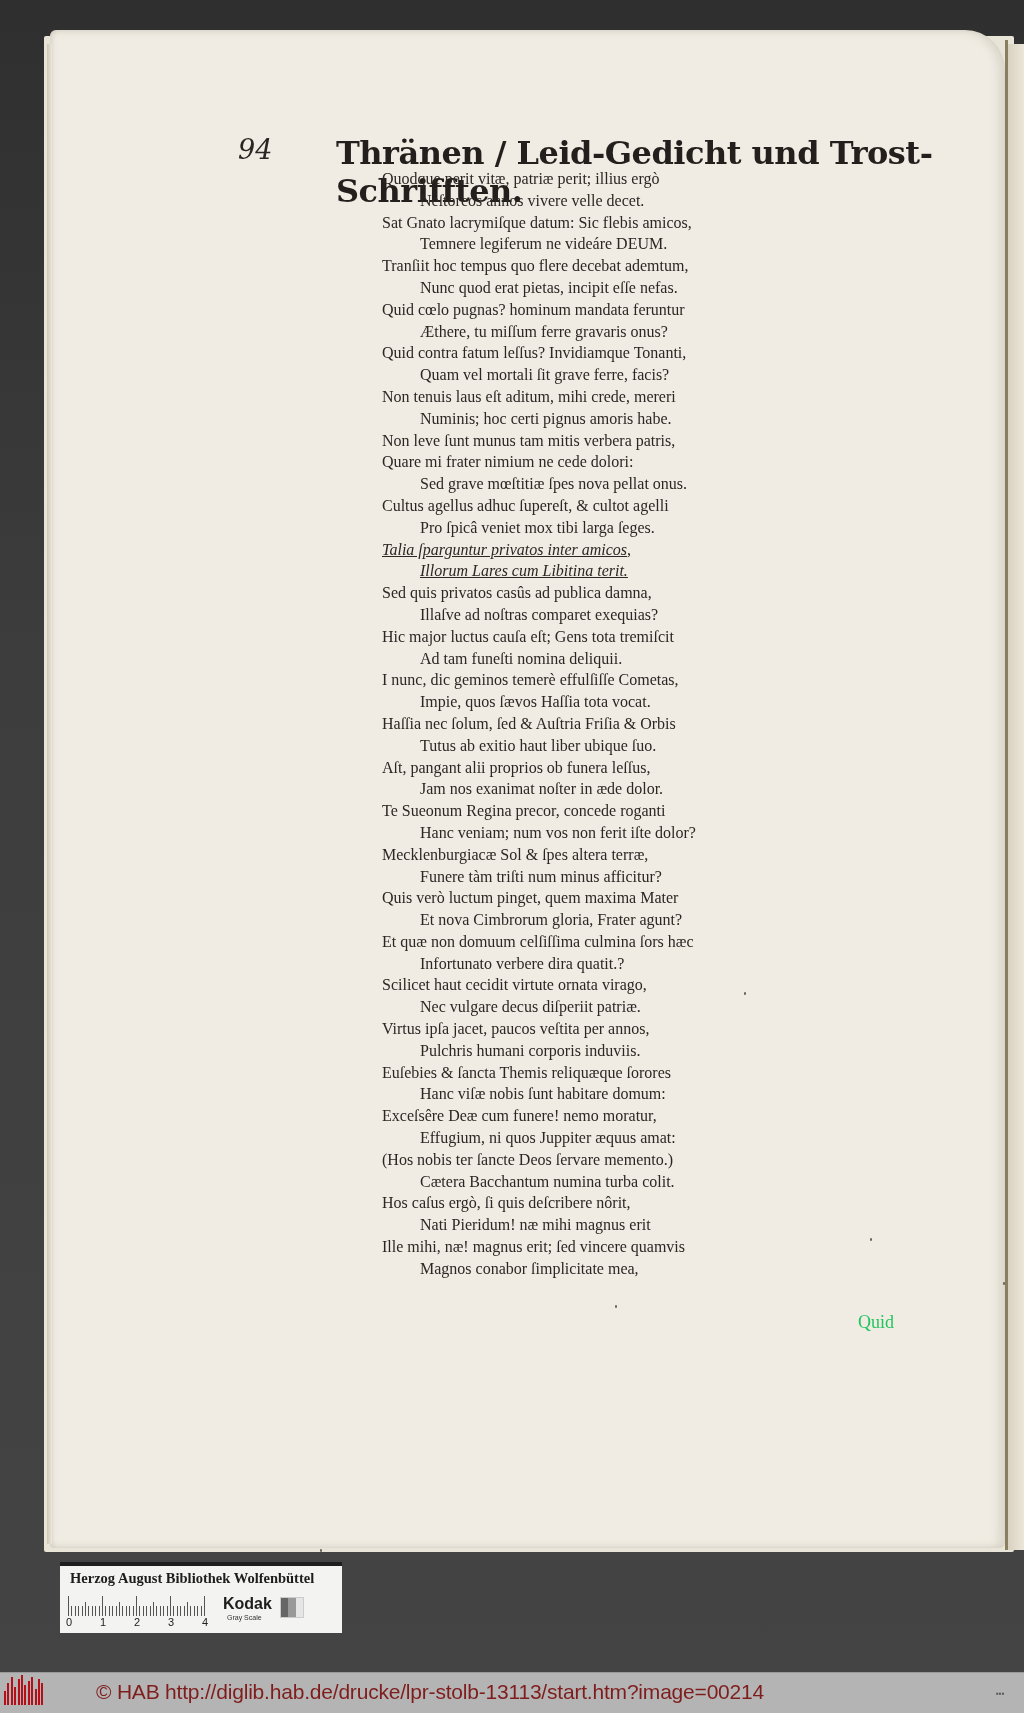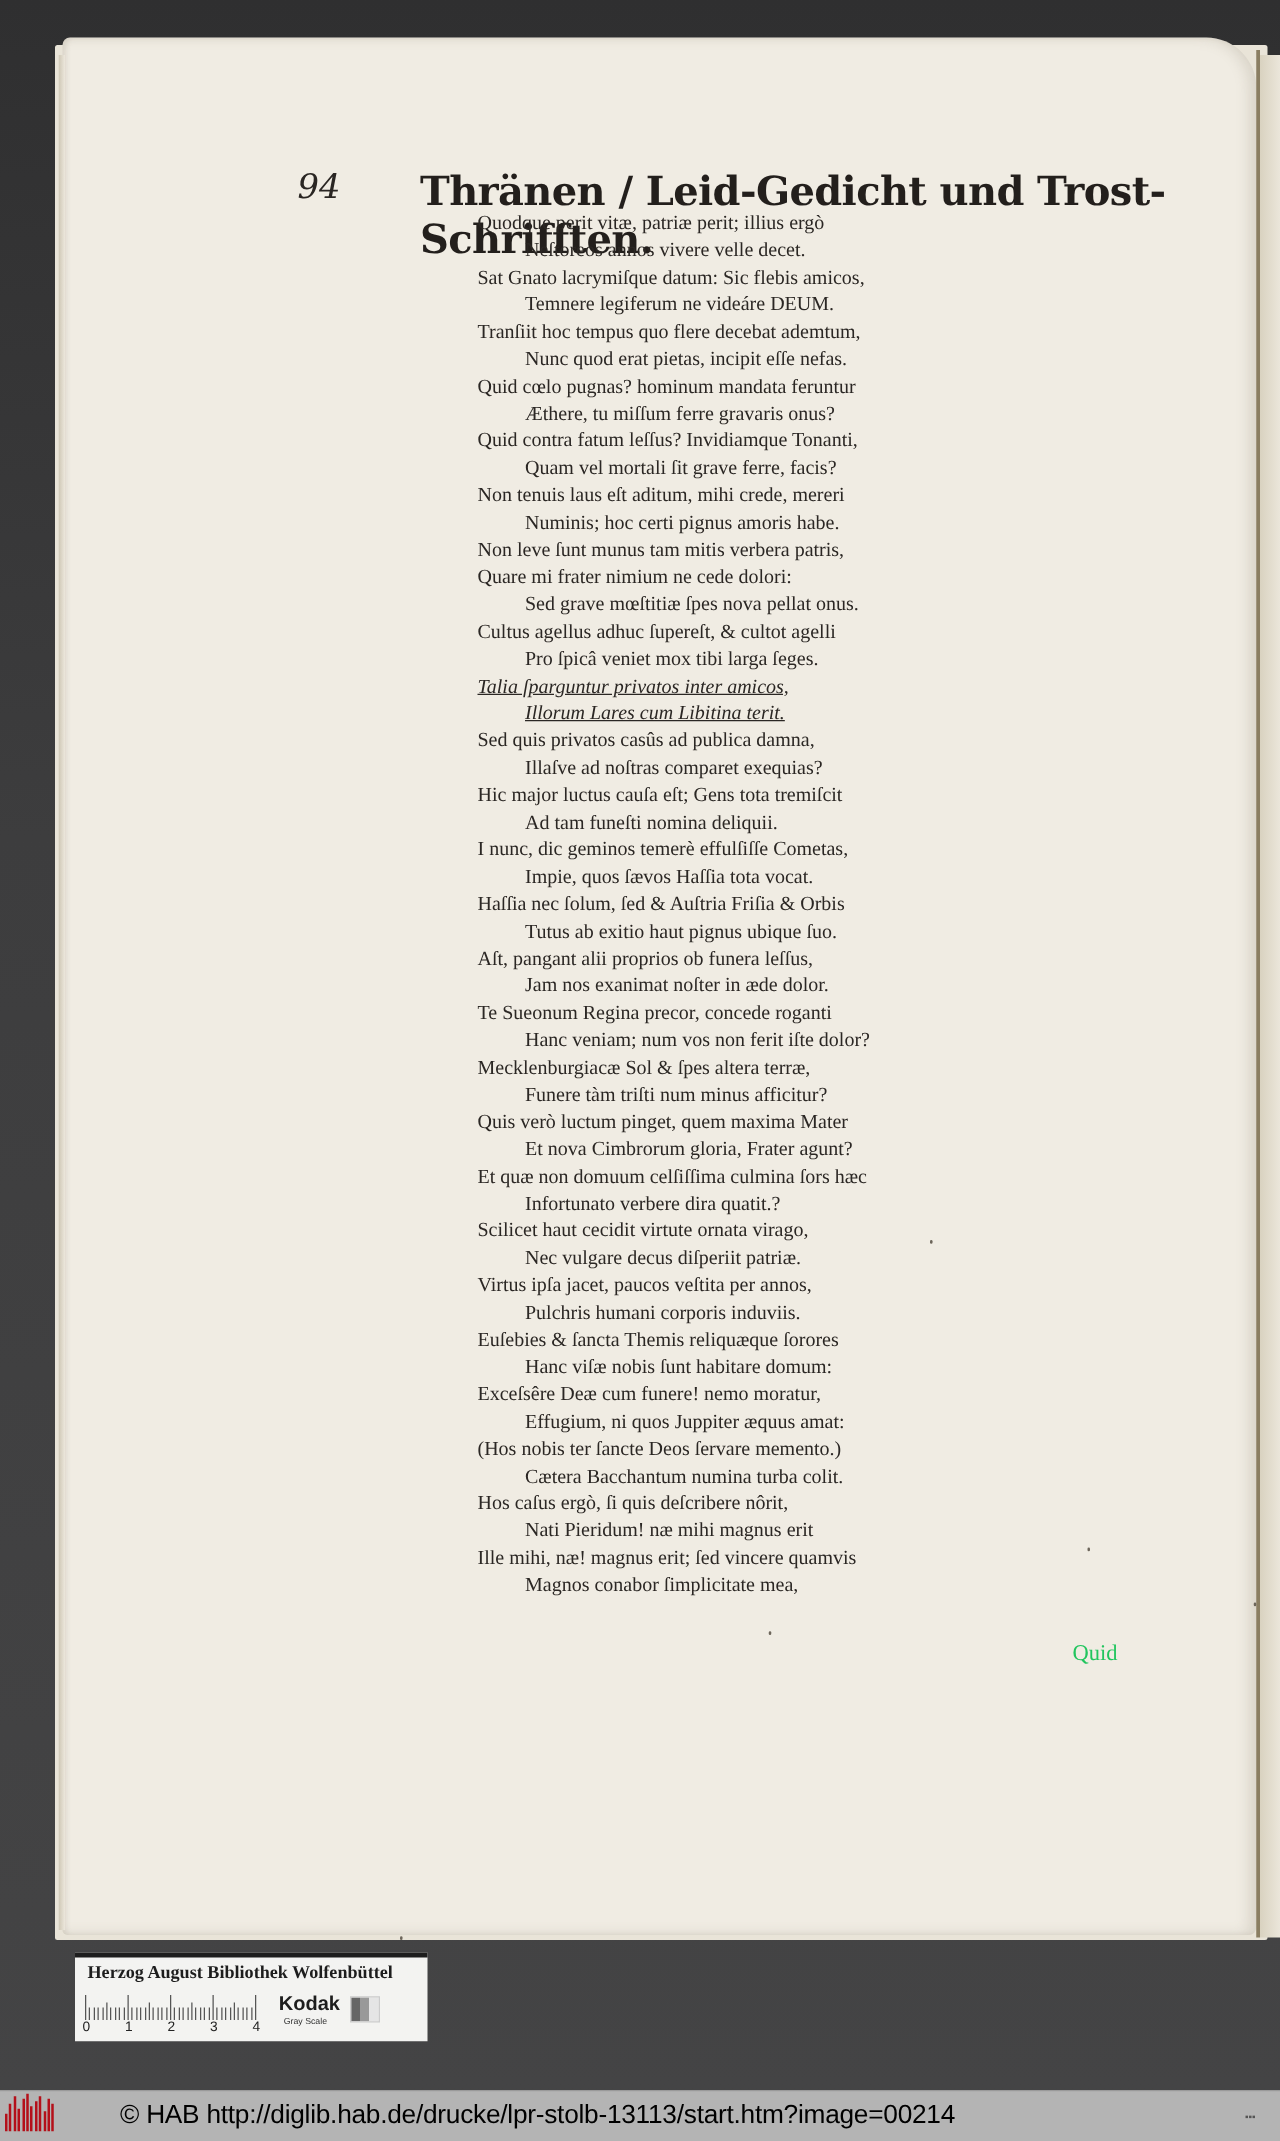--- a/index.html
+++ b/index.html
@@ -49,21 +49,21 @@
     font-family:"Liberation Sans", sans-serif; }
   .grayscale-label { position:absolute; left:167px; top:48px; font-size:7px; color:#333;
     font-family:"Liberation Sans", sans-serif; }
   .gray-swatch { position:absolute; left:220px; top:31px; width:24px; height:21px;
     background:linear-gradient(90deg,#666 0,#666 33%,#999 33%,#999 66%,#e5e5e5 66%); border:1px solid #ccc; }
 
   .footer { position:absolute; left:0; top:1672px; width:1024px; height:41px; background:#b4b4b4;
     border-top:1px solid #9a9a9a; }
   .footer-logo { position:absolute; left:4px; top:4px; width:44px; height:32px; }
   .footer-logo i { position:absolute; bottom:4px; width:2px; background:#b4101a; }
-  .footer-text { position:absolute; left:96px; top:7px; font-size:21px; color:#000000;
+  .footer-text { position:absolute; left:96px; top:7px; font-size:21px; color:#7f1d1d;
     font-family:"Liberation Sans", sans-serif; white-space:nowrap; letter-spacing:-0.2px; }
   .footer-ellipsis { position:absolute; left:996px; top:16px; font-size:8px; color:#555;
     font-family:"Liberation Sans", sans-serif; }
 </style>
 </head>
 <body>
 
 <div class="scan-bg"></div>
 <div class="page-underlay"></div>
 <div class="next-page"></div>
@@ -94,21 +94,21 @@
     <div class="line indent">Pro ſpicâ veniet mox tibi larga ſeges.</div>
     <div class="line italic">Talia ſparguntur privatos inter amicos,</div>
     <div class="line indent italic">Illorum Lares cum Libitina terit.</div>
     <div class="line">Sed quis privatos casûs ad publica damna,</div>
     <div class="line indent">Illaſve ad noſtras comparet exequias?</div>
     <div class="line">Hic major luctus cauſa eſt; Gens tota tremiſcit</div>
     <div class="line indent">Ad tam funeſti nomina deliquii.</div>
     <div class="line">I nunc, dic geminos temerè effulſiſſe Cometas,</div>
     <div class="line indent">Impie, quos ſævos Haſſia tota vocat.</div>
     <div class="line">Haſſia nec ſolum, ſed &amp; Auſtria Friſia &amp; Orbis</div>
-    <div class="line indent">Tutus ab exitio haut pignus ubique ſuo.</div>
+    <div class="line indent">Tutus ab exitio haut liber ubique ſuo.</div>
     <div class="line">Aſt, pangant alii proprios ob funera leſſus,</div>
     <div class="line indent">Jam nos exanimat noſter in æde dolor.</div>
     <div class="line">Te Sueonum Regina precor, concede roganti</div>
     <div class="line indent">Hanc veniam; num vos non ferit iſte dolor?</div>
     <div class="line">Mecklenburgiacæ Sol &amp; ſpes altera terræ,</div>
     <div class="line indent">Funere tàm triſti num minus afficitur?</div>
     <div class="line">Quis verò luctum pinget, quem maxima Mater</div>
     <div class="line indent">Et nova Cimbrorum gloria, Frater agunt?</div>
     <div class="line">Et quæ non domuum celſiſſima culmina ſors hæc</div>
     <div class="line indent">Infortunato verbere dira quatit.?</div>

